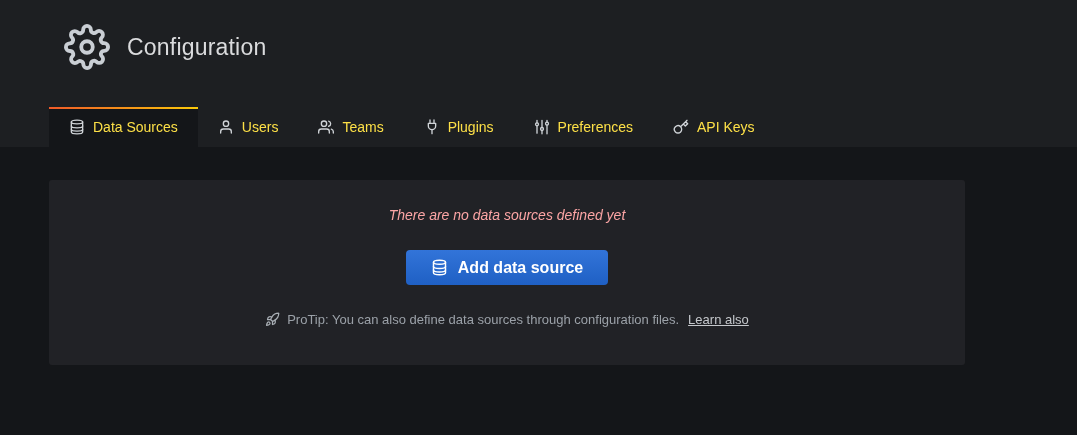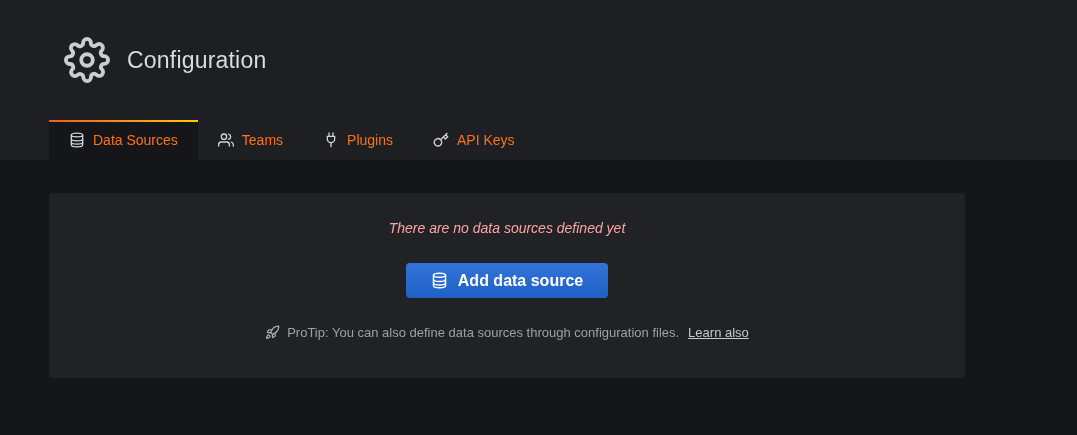--- a/index.html
+++ b/index.html
@@ -3,31 +3,31 @@
 <meta charset="utf-8">
 <style>
   * { box-sizing: border-box; }
   html,body { margin:0; padding:0; }
   body {
     width:1077px; height:435px; overflow:hidden;
     background:#141619;
     font-family:"Liberation Sans","DejaVu Sans",sans-serif;
     color:#d8d9da;
   }
-  .page-header { background:#1d1f22; padding-top:36px; }
+  .page-header { background:#1d1f22; padding-top:23px; }
   .header-inner { display:flex; align-items:center; gap:17px; margin-left:64px; height:48px; }
   .gear-wrap { width:46px; height:46px; color:#c9ced4; }
   .gear-wrap svg { width:46px; height:46px; display:block; }
   .titles h1 { margin:0; font-size:23px; font-weight:400; color:#dadbdd; letter-spacing:.2px; line-height:1.15; }
   .subtitle { font-size:13px; color:#787d84; margin-top:3px; }
 
   .tabs { display:flex; margin-left:49px; margin-top:36px; }
   .tab {
     position:relative; display:flex; align-items:center; gap:8px;
-    height:40px; padding:0 20px; font-size:14px; color:#f97316;
+    height:40px; padding:0 20px; font-size:14px; color:#fde047;
     text-decoration:none; cursor:pointer; white-space:nowrap;
   }
   .tab .ticon { display:flex; color:#d0d4d8; }
   .tab .ticon svg { width:16px; height:16px; display:block; }
   .tab.active { background:#141619; }
   .tab-accent {
     position:absolute; top:0; left:0; right:0; height:2px;
     background:linear-gradient(90deg,#f05a28,#fbca0a);
   }
 
@@ -77,20 +77,29 @@
           <svg viewBox="0 0 24 24">
             <ellipse cx="12" cy="4.5" rx="8.5" ry="2.8"></ellipse>
             <path d="M3.5 4.5v15c0 1.55 3.8 2.8 8.5 2.8s8.5-1.25 8.5-2.8v-15"></path>
             <path d="M3.5 10.5c0 1.55 3.8 2.8 8.5 2.8s8.5-1.25 8.5-2.8"></path>
             <path d="M3.5 15.5c0 1.55 3.8 2.8 8.5 2.8s8.5-1.25 8.5-2.8"></path>
           </svg>
         </span>
         <span class="tab-label">Data Sources</span>
       </a>
 
+      <a class="tab">
+        <span class="ticon">
+          <svg viewBox="0 0 24 24">
+            <path d="M20 21v-2a4 4 0 0 0-4-4H8a4 4 0 0 0-4 4v2"></path>
+            <circle cx="12" cy="7" r="4"></circle>
+          </svg>
+        </span>
+        <span class="tab-label">Users</span>
+      </a>
 
       <a class="tab">
         <span class="ticon">
           <svg viewBox="0 0 24 24">
             <path d="M17 21v-2a4 4 0 0 0-4-4H5a4 4 0 0 0-4 4v2"></path>
             <circle cx="9" cy="7" r="4"></circle>
             <path d="M23 21v-2a4 4 0 0 0-3-3.87"></path>
             <path d="M16 3.13a4 4 0 0 1 0 7.75"></path>
           </svg>
         </span>
@@ -101,20 +110,31 @@
         <span class="ticon">
           <svg viewBox="0 0 24 24">
             <path d="M9 1.5v5M15 1.5v5"></path>
             <path d="M6.5 6.5h11v4a5.5 5.5 0 0 1-11 0z"></path>
             <path d="M12 16v6"></path>
           </svg>
         </span>
         <span class="tab-label">Plugins</span>
       </a>
 
+      <a class="tab">
+        <span class="ticon">
+          <svg viewBox="0 0 24 24">
+            <path d="M4.5 2v3.8M4.5 10.2v11M12 2v10.8M12 17.2v5M19.5 2v2.8M19.5 9.2v13"></path>
+            <circle cx="4.5" cy="8" r="2.2"></circle>
+            <circle cx="12" cy="15" r="2.2"></circle>
+            <circle cx="19.5" cy="7" r="2.2"></circle>
+          </svg>
+        </span>
+        <span class="tab-label">Preferences</span>
+      </a>
 
       <a class="tab">
         <span class="ticon">
           <svg viewBox="0 0 24 24">
             <path d="M21 2l-2 2m-7.61 7.61a5.5 5.5 0 1 1-7.778 7.778 5.5 5.5 0 0 1 7.777-7.777zm0 0L15.5 7.5m0 0l3 3L22 7l-3-3m-3.5 3.5L19 4"></path>
           </svg>
         </span>
         <span class="tab-label">API Keys</span>
       </a>
 

